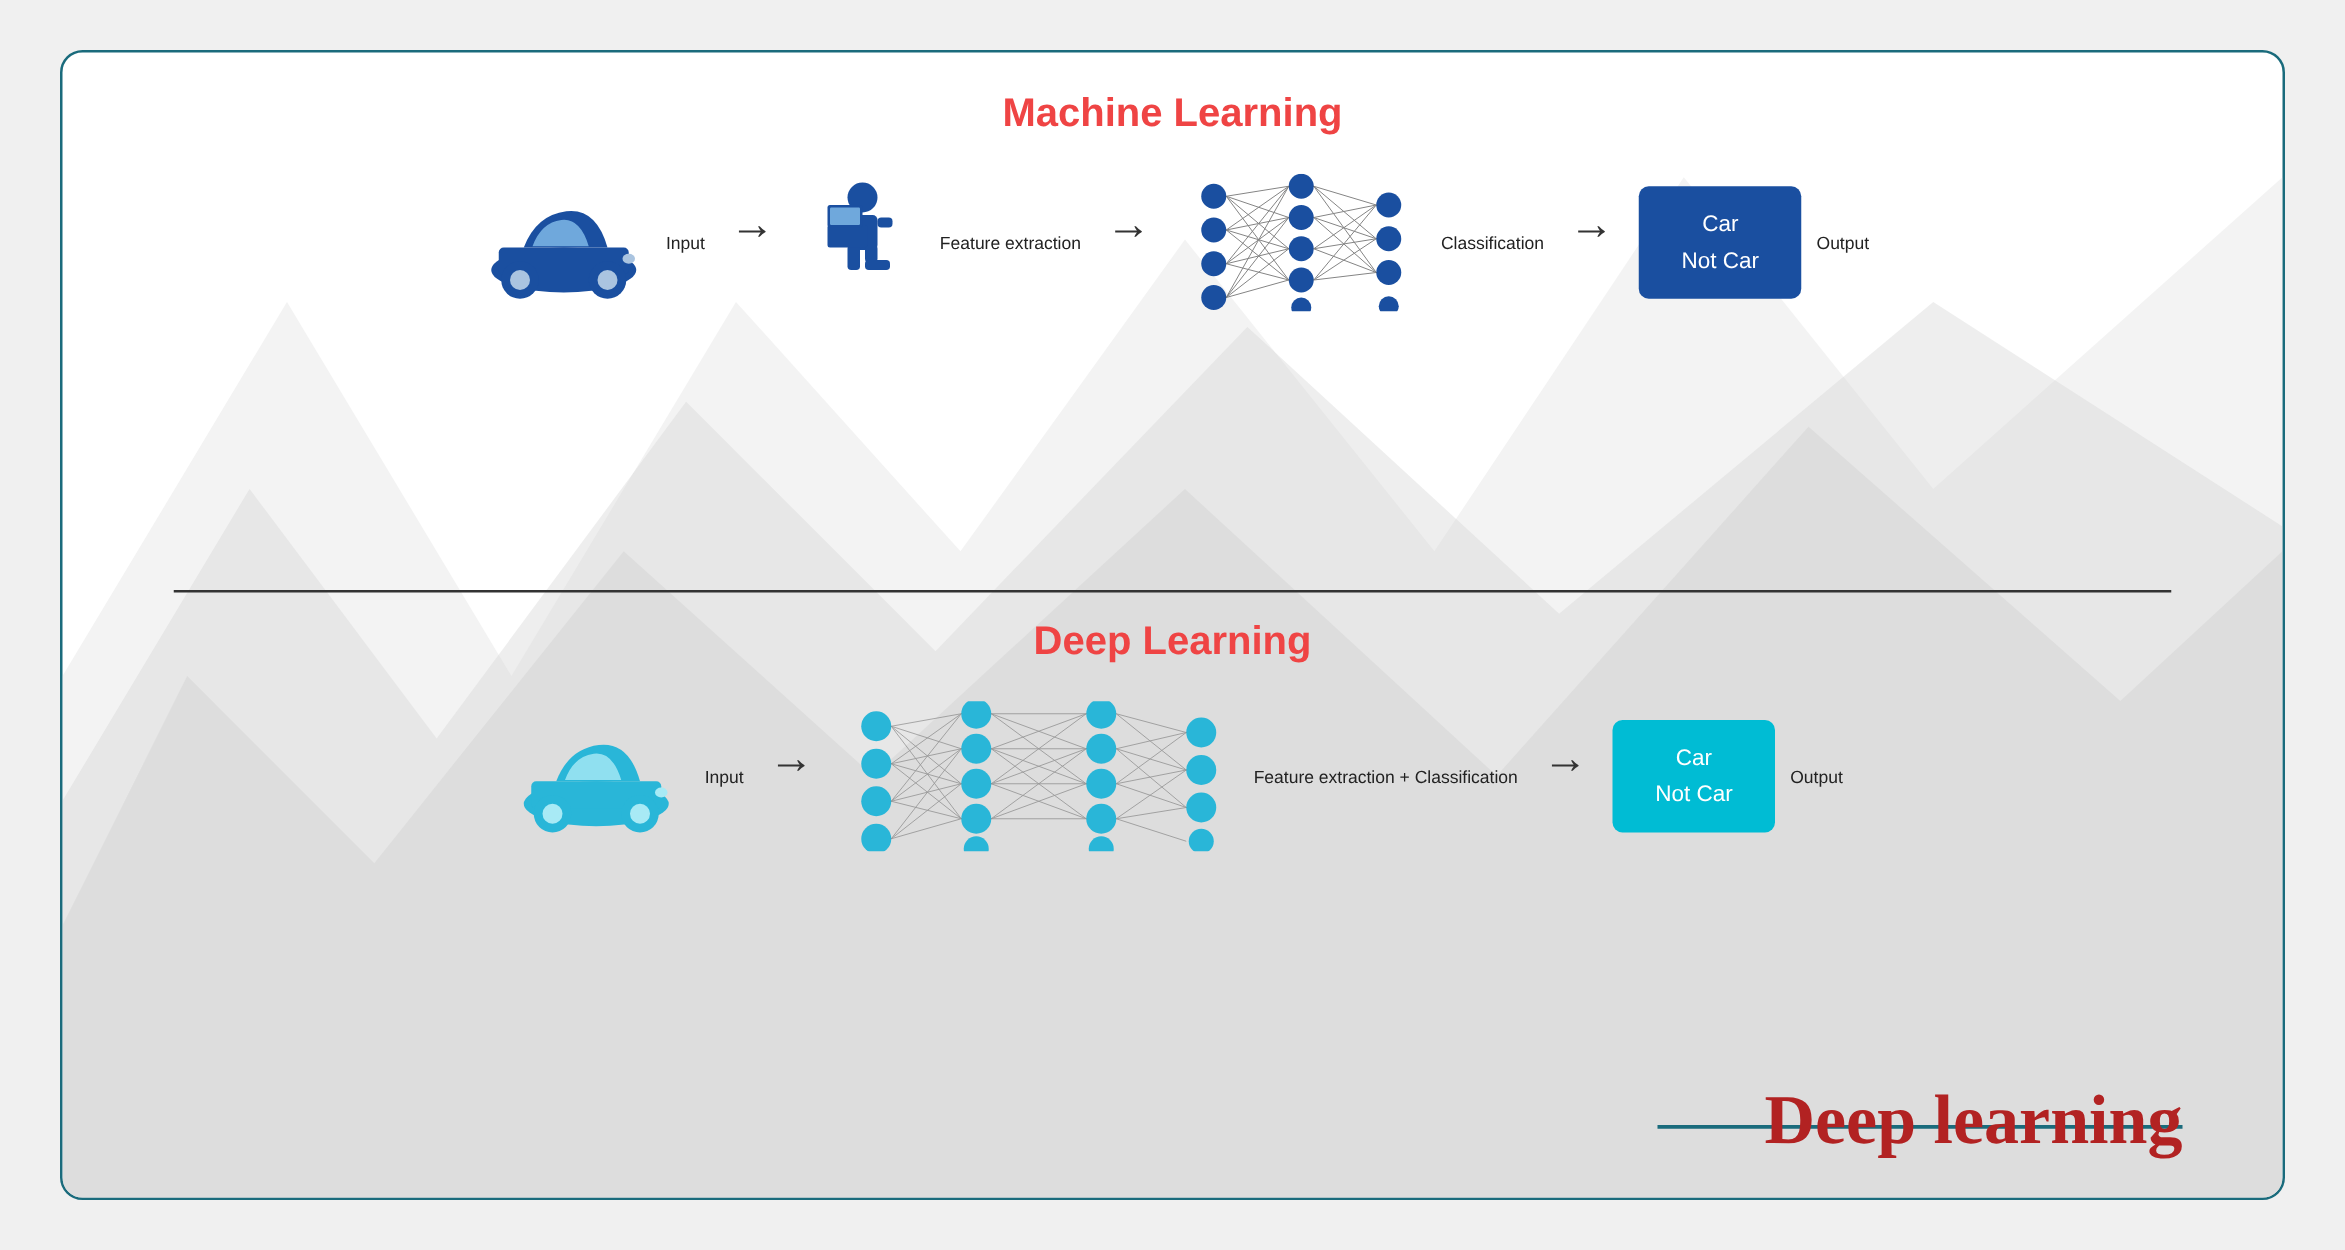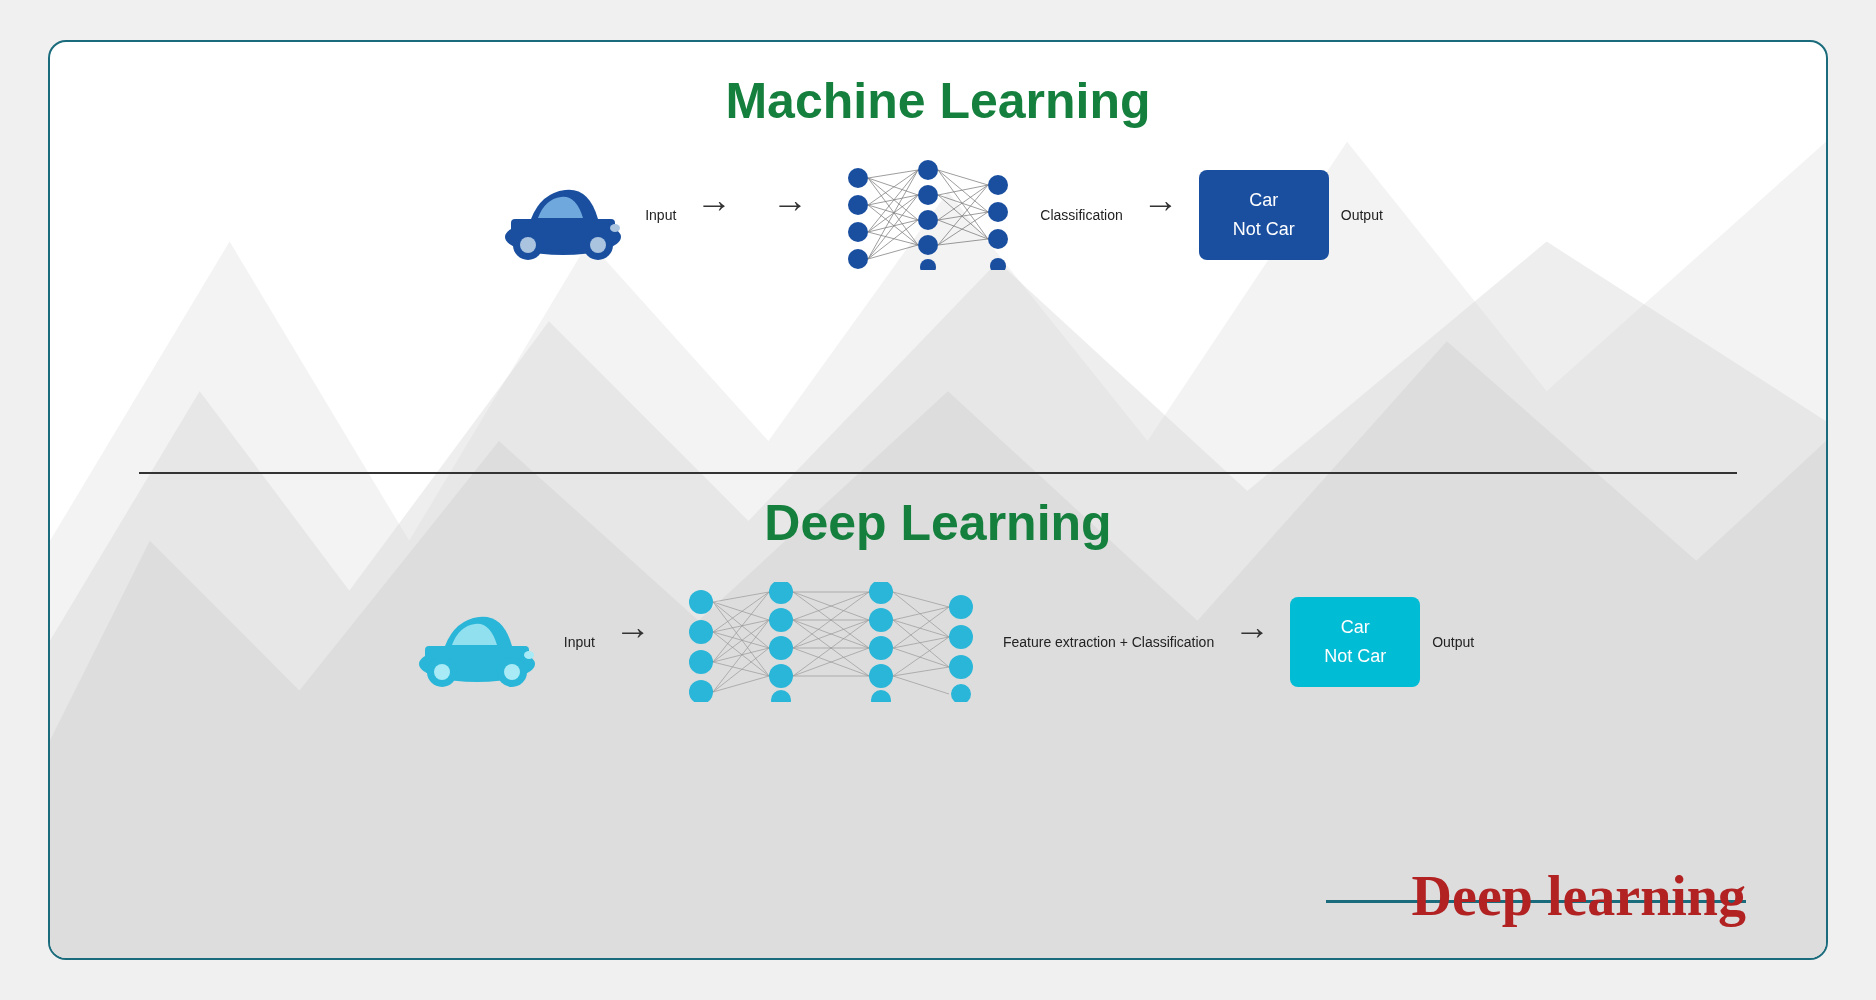--- a/index.html
+++ b/index.html
@@ -42,23 +42,23 @@
     .ml-section {
       padding-top: 30px;
       height: 430px;
     }
     .dl-section {
       height: 430px;
       padding-top: 20px;
     }
     .section-title {
       text-align: center;
-      font-size: 50px;
+      font-size: 32px;
       font-weight: bold;
-      color: #15803d;
+      color: #ef4444;
       margin-bottom: 30px;
     }
     .divider {
       width: 90%;
       height: 2px;
       background: #333;
       margin: 0 auto;
     }
     
     .flow-row {
@@ -177,20 +177,46 @@
 
                 <ellipse cx="122" cy="63" rx="5" ry="4" fill="#aac4e0"></ellipse>
               </g>
             </svg>
           </div>
           <div class="flow-label">Input</div>
         </div>
 
         <div class="arrow">→</div>
 
+        <div class="flow-item">
+          <div class="icon-container">
+            <svg width="100" height="100" viewBox="0 0 100 100">
+              <g fill="#1a4fa0">
+
+                <circle cx="50" cy="14" r="12"></circle>
+
+                <rect x="38" y="28" width="24" height="28" rx="4"></rect>
+
+                <rect x="38" y="52" width="10" height="20" rx="3"></rect>
+                <rect x="52" y="52" width="10" height="14" rx="3"></rect>
+
+                <rect x="52" y="64" width="20" height="8" rx="3"></rect>
+
+                <rect x="26" y="30" width="12" height="8" rx="3"></rect>
+                <rect x="62" y="30" width="12" height="8" rx="3"></rect>
+
+                <rect x="22" y="36" width="32" height="18" rx="2" fill="#1a4fa0"></rect>
+
+                <rect x="22" y="20" width="28" height="18" rx="2" fill="#1a4fa0"></rect>
+                <rect x="24" y="22" width="24" height="14" rx="1" fill="#6fa8dc"></rect>
+              </g>
+            </svg>
+          </div>
+          <div class="flow-label">Feature extraction</div>
+        </div>
 
         <div class="arrow">→</div>
 
         <div class="flow-item">
           <div class="icon-container">
             <svg width="200" height="110" viewBox="0 0 200 110">
 
               <circle cx="30" cy="18" r="10" fill="#1a4fa0"></circle>
               <circle cx="30" cy="45" r="10" fill="#1a4fa0"></circle>
               <circle cx="30" cy="72" r="10" fill="#1a4fa0"></circle>

